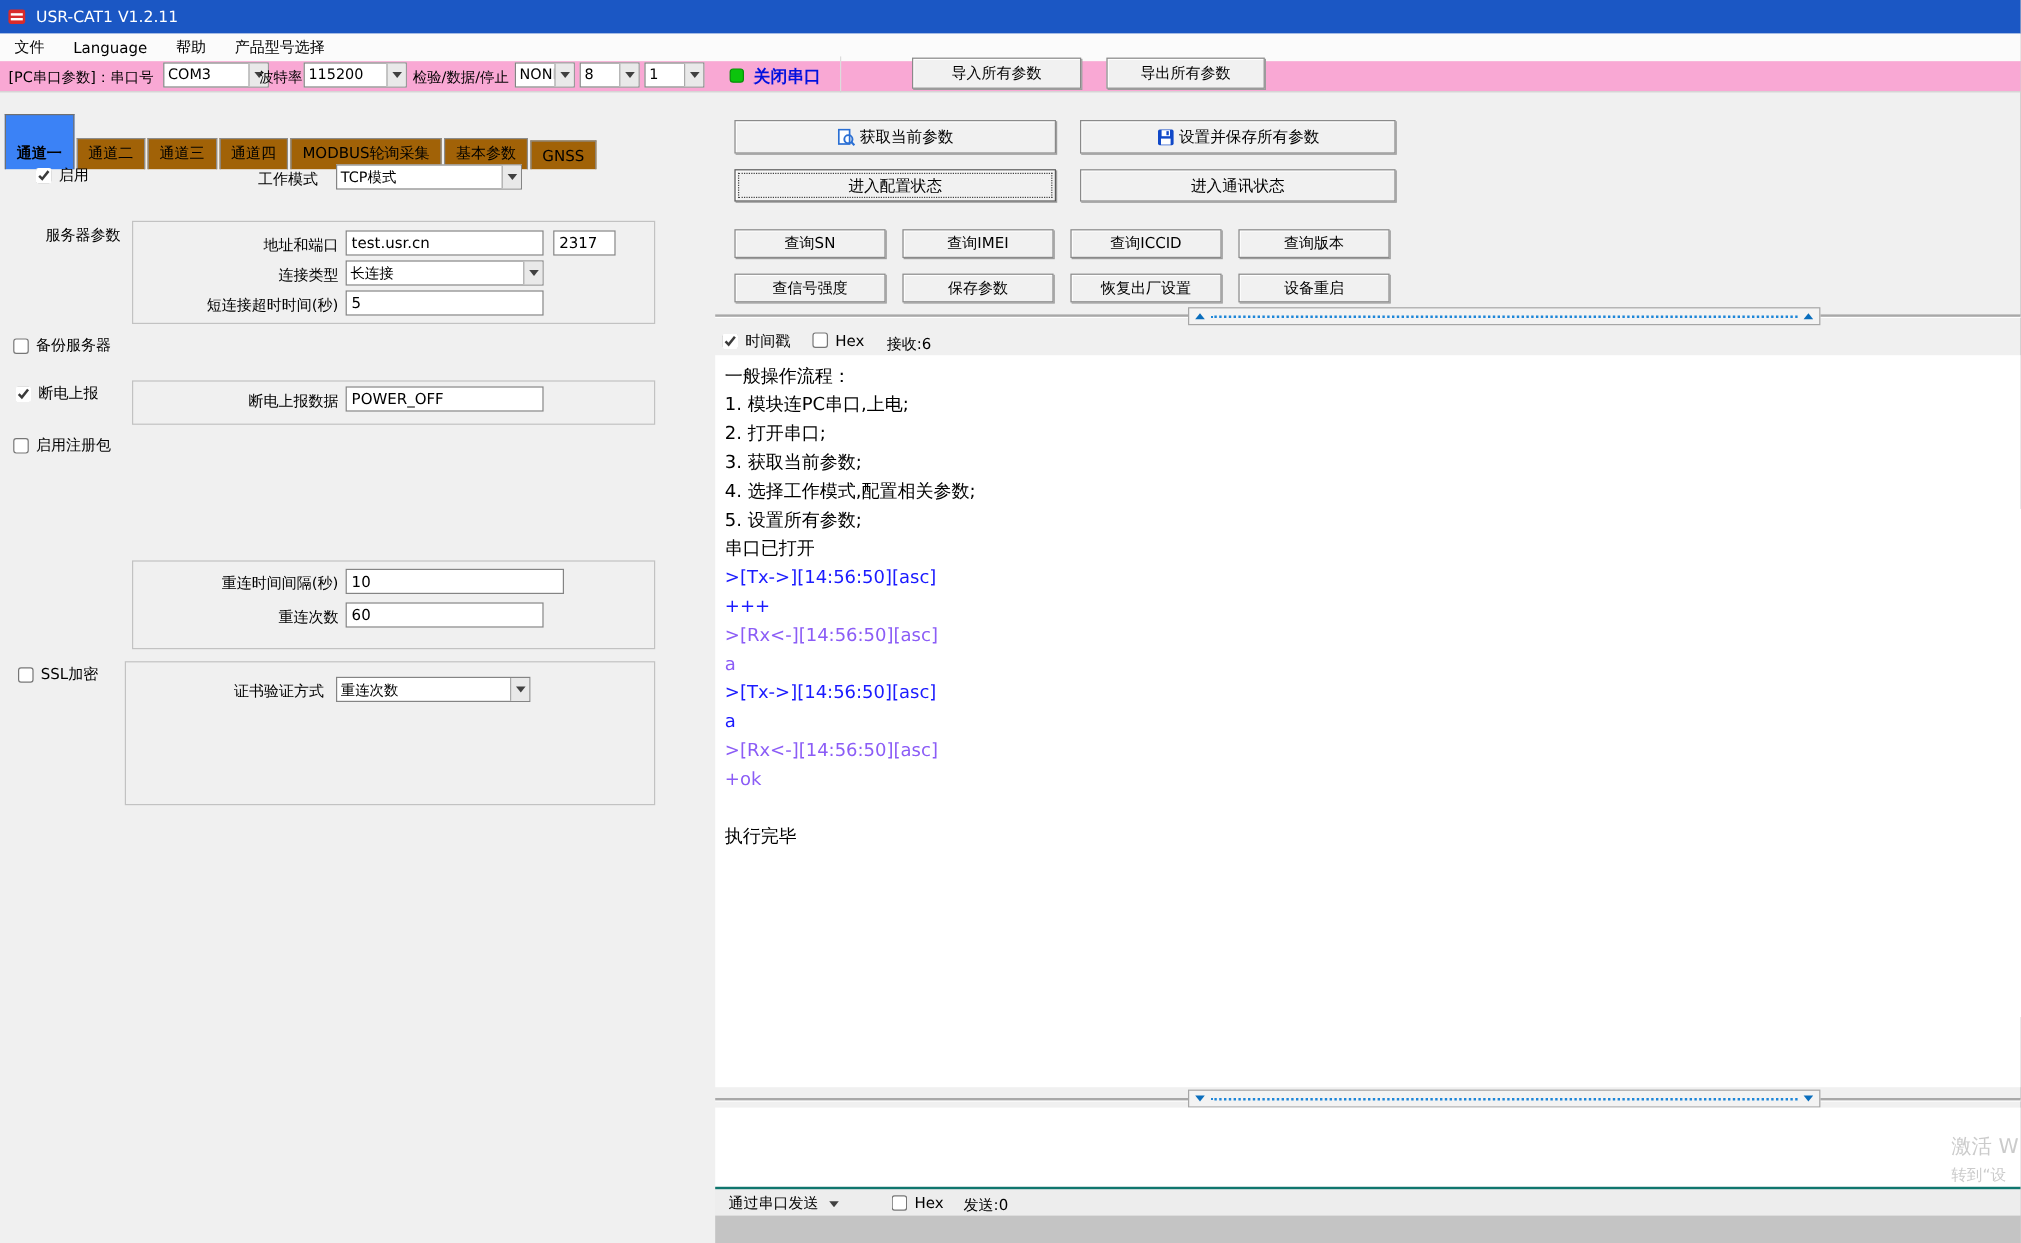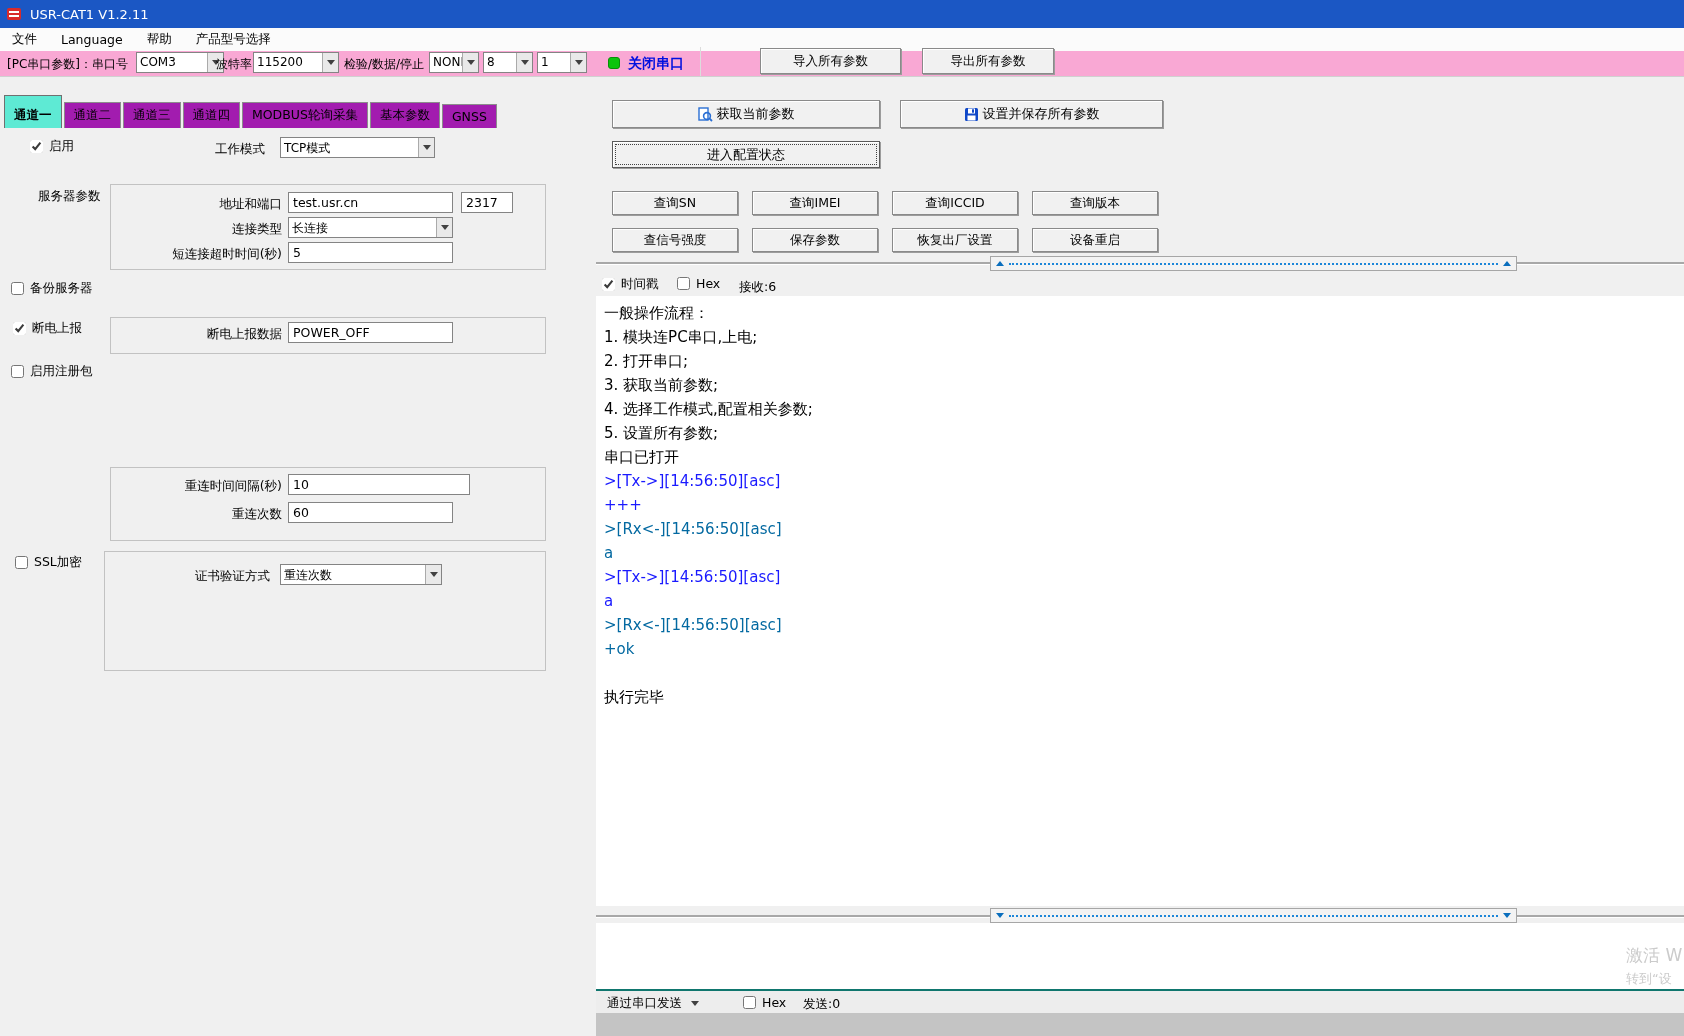--- a/index.html
+++ b/index.html
@@ -34,23 +34,23 @@
   .tb-sep { position:absolute; left:700px; top:-4px; width:1px; height:30px; background:#dcdcdc; }
 
   
   .btn { background:#f1f1f1; border:1px solid #8a8a8a; box-shadow:inset 1px 1px 0 #fff, 1px 1px 0 #9c9c9c;
          display:flex; align-items:center; justify-content:center; font-size:12.5px; white-space:nowrap;
          cursor:default; }
   .btn-tb { position:absolute; top:-3px; height:26px; }
 
   
   .tabs { position:absolute; left:4px; top:95px; display:flex; align-items:flex-end; }
-  .tab { border:1px solid #8c8c8c; border-bottom:none; background:#a21caf; padding:4px 9px 4px 9px;
+  .tab { border:1px solid #8c8c8c; border-bottom:none; background:#a16207; padding:4px 9px 4px 9px;
          font-size:12.5px; margin-right:2px; white-space:nowrap; }
-  .tab.active { font-weight:bold; background:#5eead4; padding-top:11px; border-color:#707070; }
+  .tab.active { font-weight:bold; background:#3b82f6; padding-top:24px; border-color:#707070; }
 
   
   .lbl { position:absolute; font-size:12.5px; white-space:nowrap; }
   .rlbl { text-align:right; }
   .gbox { position:absolute; border:1px solid #c2c2c2; }
   .tbox { position:absolute; height:21px; background:#fff; border:1px solid #848484; font-size:12.5px;
           padding:1px 4px; font-family:inherit; outline:none; }
   .chk { position:absolute; display:flex; align-items:center; gap:6px; font-size:12.5px; white-space:nowrap; }
   .chk input { width:13px; height:13px; accent-color:#fff; margin:0; }
 
@@ -71,21 +71,21 @@
   .tri-dn-b { width:0; height:0; border-left:4px solid transparent; border-right:4px solid transparent;
               border-top:5px solid #0a6ebd; }
 
   
   .loghdr-chk { top:276px; }
   .recv-label { position:absolute; left:739px; top:279px; font-size:12.5px; }
   .logbox { position:absolute; left:596px; top:296px; width:1088px; height:610px; background:#fff;
             padding:5px 0 0 8px; font-size:15px; line-height:24px; overflow:hidden; }
   .log-line { height:24px; white-space:pre; }
   .log-line.tx span { color:#1a1aff; }
-  .log-line.rx span { color:#0369a1; }
+  .log-line.rx span { color:#8b5cf6; }
 
   .sendarea { position:absolute; left:596px; top:923px; width:1088px; height:66px; background:#fff; }
   .sendbar { position:absolute; left:596px; top:989px; width:1088px; height:24px; background:#ededed;
              border-top:2px solid #0f766e; }
   .sendbar .send-btn { position:absolute; left:11px; top:4px; font-size:12.5px; display:flex;
                        align-items:center; gap:9px; }
   .sendbar .chk { left:147px; top:4px; }
   .sent-label { position:absolute; left:207px; top:5px; font-size:12.5px; }
   .bottom-edge { position:absolute; left:596px; top:1013px; width:1088px; height:23px; background:#c4c4c4; }
 
@@ -244,20 +244,21 @@
   <div class="btn btn-l" style="left:900px;top:100px;width:263px">
     <svg class="icon-svg" width="15" height="15" viewBox="0 0 15 15">
       <rect x="1" y="1" width="13" height="13" rx="1.5" fill="#1048c8"></rect>
       <rect x="4" y="1.5" width="7" height="5" fill="#fff"></rect>
       <rect x="8" y="2.3" width="2" height="3.4" fill="#1048c8"></rect>
       <rect x="3.5" y="8.5" width="8" height="5" fill="#fff"></rect>
     </svg>
     <span>设置并保存所有参数</span>
   </div>
   <div class="btn btn-l focused" style="left:612px;top:141px;width:268px;height:27px">进入配置状态</div>
+  <div class="btn btn-l" style="left:900px;top:141px;width:263px;height:27px">进入通讯状态</div>
 
   <div class="btn-row" style="left:612px;top:191px">
 
   <div class="btn btn-s hotfirst">查询SN</div>
       <div class="btn btn-s hotfirst">查询IMEI</div>
       <div class="btn btn-s hotfirst">查询ICCID</div>
       <div class="btn btn-s hotfirst">查询版本</div>
     </div>
   <div class="btn-row" style="left:612px;top:228px">
 

